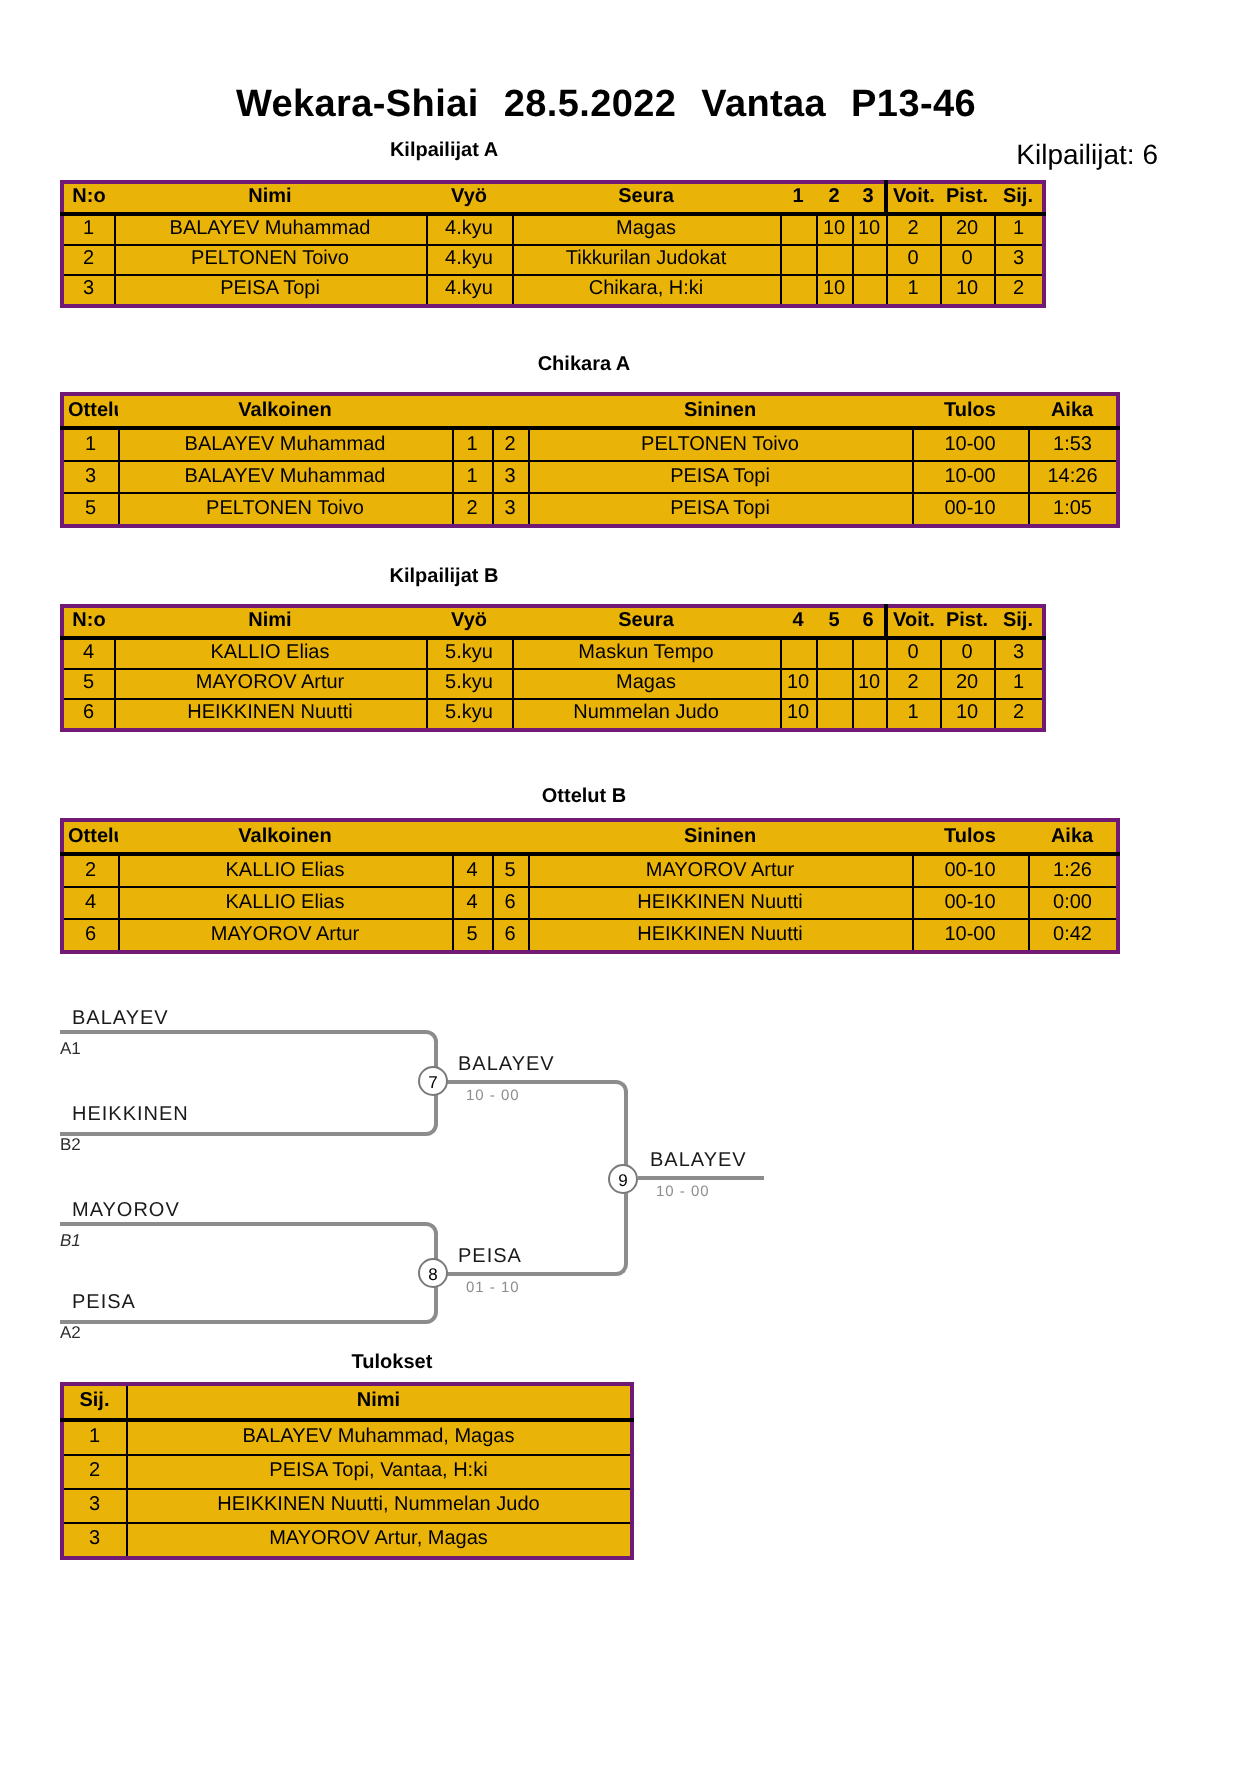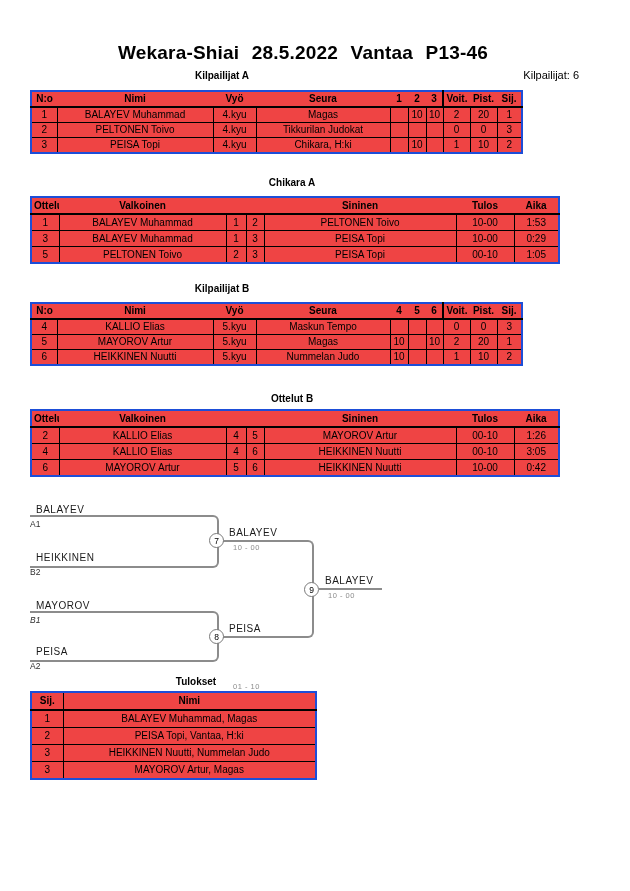--- a/index.html
+++ b/index.html
@@ -2,24 +2,24 @@
 <html><head>
 <meta charset="utf-8">
 <style>
   html,body{margin:0;padding:0;background:#fff;}
   #page{position:relative;width:606px;height:891px;background:#ffffff;overflow:hidden;
         font-family:"Liberation Sans",sans-serif;color:#000;border-radius:32px;}
   .abs{position:absolute;}
   #main-title{left:0;right:0;top:42px;text-align:center;font-size:19px;font-weight:bold;
               word-spacing:7px;letter-spacing:.2px;white-space:nowrap;}
   .sec-title{font-size:10px;font-weight:bold;transform:translateX(-50%);white-space:nowrap;}
-  #competitors-note{top:69px;right:27px;font-size:11px;}
+  #competitors-note{top:69px;right:27px;font-size:14px;}
   
-  table.tbl{position:absolute;border-collapse:collapse;table-layout:fixed;background:#ef4444;
-            border:2px solid #1d4ed8;font-size:10px;}
+  table.tbl{position:absolute;border-collapse:collapse;table-layout:fixed;background:#eab308;
+            border:2px solid #701a75;font-size:10px;}
   table.tbl td{border:1px solid #000;text-align:center;padding:0 2px;white-space:nowrap;
                overflow:hidden;line-height:1;}
   .kilp td{height:14px;}
   .ott td{height:15px;}
   .tul td{height:16px;}
   tr.hdr td{border-left:0;border-right:0;border-top:0;border-bottom:2px solid #000;font-weight:bold;}
   tr.hdr td.thickL{border-left:2px solid #000;}
   td.thickL{border-left:2px solid #000;}
   td.lft{text-align:left;padding-left:5px;}
   td.hleft{text-align:left;padding-left:1px;overflow:visible;}
@@ -142,21 +142,21 @@
       <td>10-00</td>
       <td>1:53</td>
     </tr>
     <tr>
       <td>3</td>
       <td class="lft">BALAYEV Muhammad</td>
       <td>1</td>
       <td>3</td>
       <td class="lft">PEISA Topi</td>
       <td>10-00</td>
-      <td>0:29</td>
+      <td>14:26</td>
     </tr>
     <tr>
       <td>5</td>
       <td class="lft">PELTONEN Toivo</td>
       <td>2</td>
       <td>3</td>
       <td class="lft">PEISA Topi</td>
       <td>00-10</td>
       <td>1:05</td>
     </tr>
@@ -259,21 +259,21 @@
       <td>00-10</td>
       <td>1:26</td>
     </tr>
     <tr>
       <td>4</td>
       <td class="lft">KALLIO Elias</td>
       <td>4</td>
       <td>6</td>
       <td class="lft">HEIKKINEN Nuutti</td>
       <td>00-10</td>
-      <td>3:05</td>
+      <td>0:00</td>
     </tr>
     <tr>
       <td>6</td>
       <td class="lft">MAYOROV Artur</td>
       <td>5</td>
       <td>6</td>
       <td class="lft">HEIKKINEN Nuutti</td>
       <td>10-00</td>
       <td>0:42</td>
     </tr>
@@ -292,21 +292,21 @@
     <div class="bscore" style="left:233px;top:543px;">10 - 00</div>
 
     <div class="bname" style="left:36px;top:600px;">MAYOROV</div>
     <div class="bpair" style="left:30px;top:611px;width:187px;height:47px;"></div>
     <div class="bseed" style="left:30px;top:615px;font-style:italic;">B1</div>
     <div class="bname" style="left:36px;top:646px;">PEISA</div>
     <div class="bseed" style="left:30px;top:661px;">A2</div>
     <div class="belbow-up" style="left:223px;top:589px;width:89px;height:47px;"></div>
     <div class="bcircle" style="left:209px;top:629px;">8</div>
     <div class="bname" style="left:229px;top:623px;">PEISA</div>
-    <div class="bscore" style="left:233px;top:639px;margin-top:43px;">01 - 10</div>
+    <div class="bscore" style="left:233px;top:639px;">01 - 10</div>
 
     <div class="bline" style="left:319px;top:588px;width:63px;"></div>
     <div class="bcircle" style="left:304px;top:582px;">9</div>
     <div class="bname" style="left:325px;top:575px;">BALAYEV</div>
     <div class="bscore" style="left:328px;top:591px;">10 - 00</div>
   </div>
 
   <div class="abs sec-title" style="left:196px;top:676px;">Tulokset</div>
   <table class="tbl tul" style="left:30px;top:691px;width:285px;">
     <colgroup>

